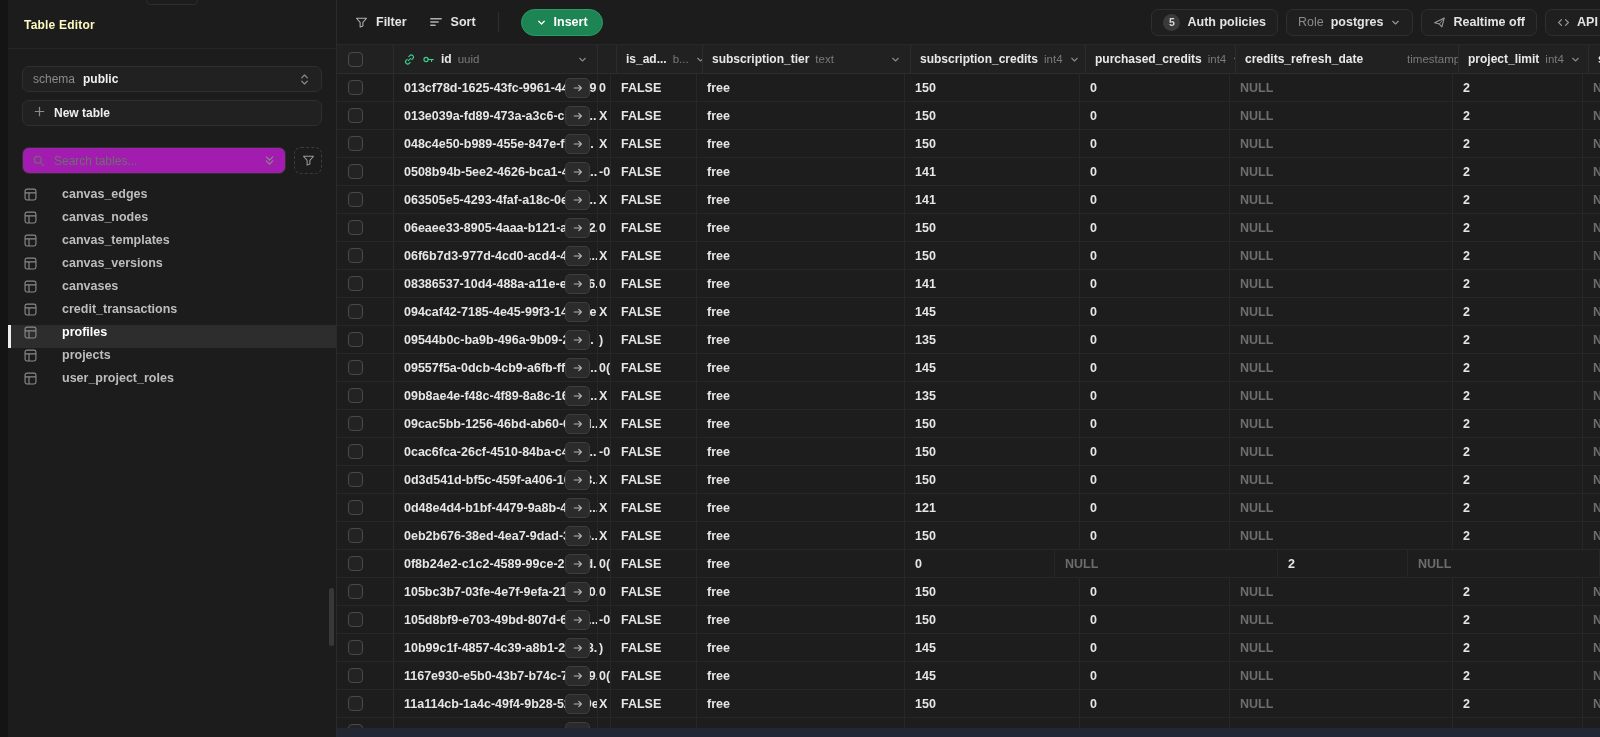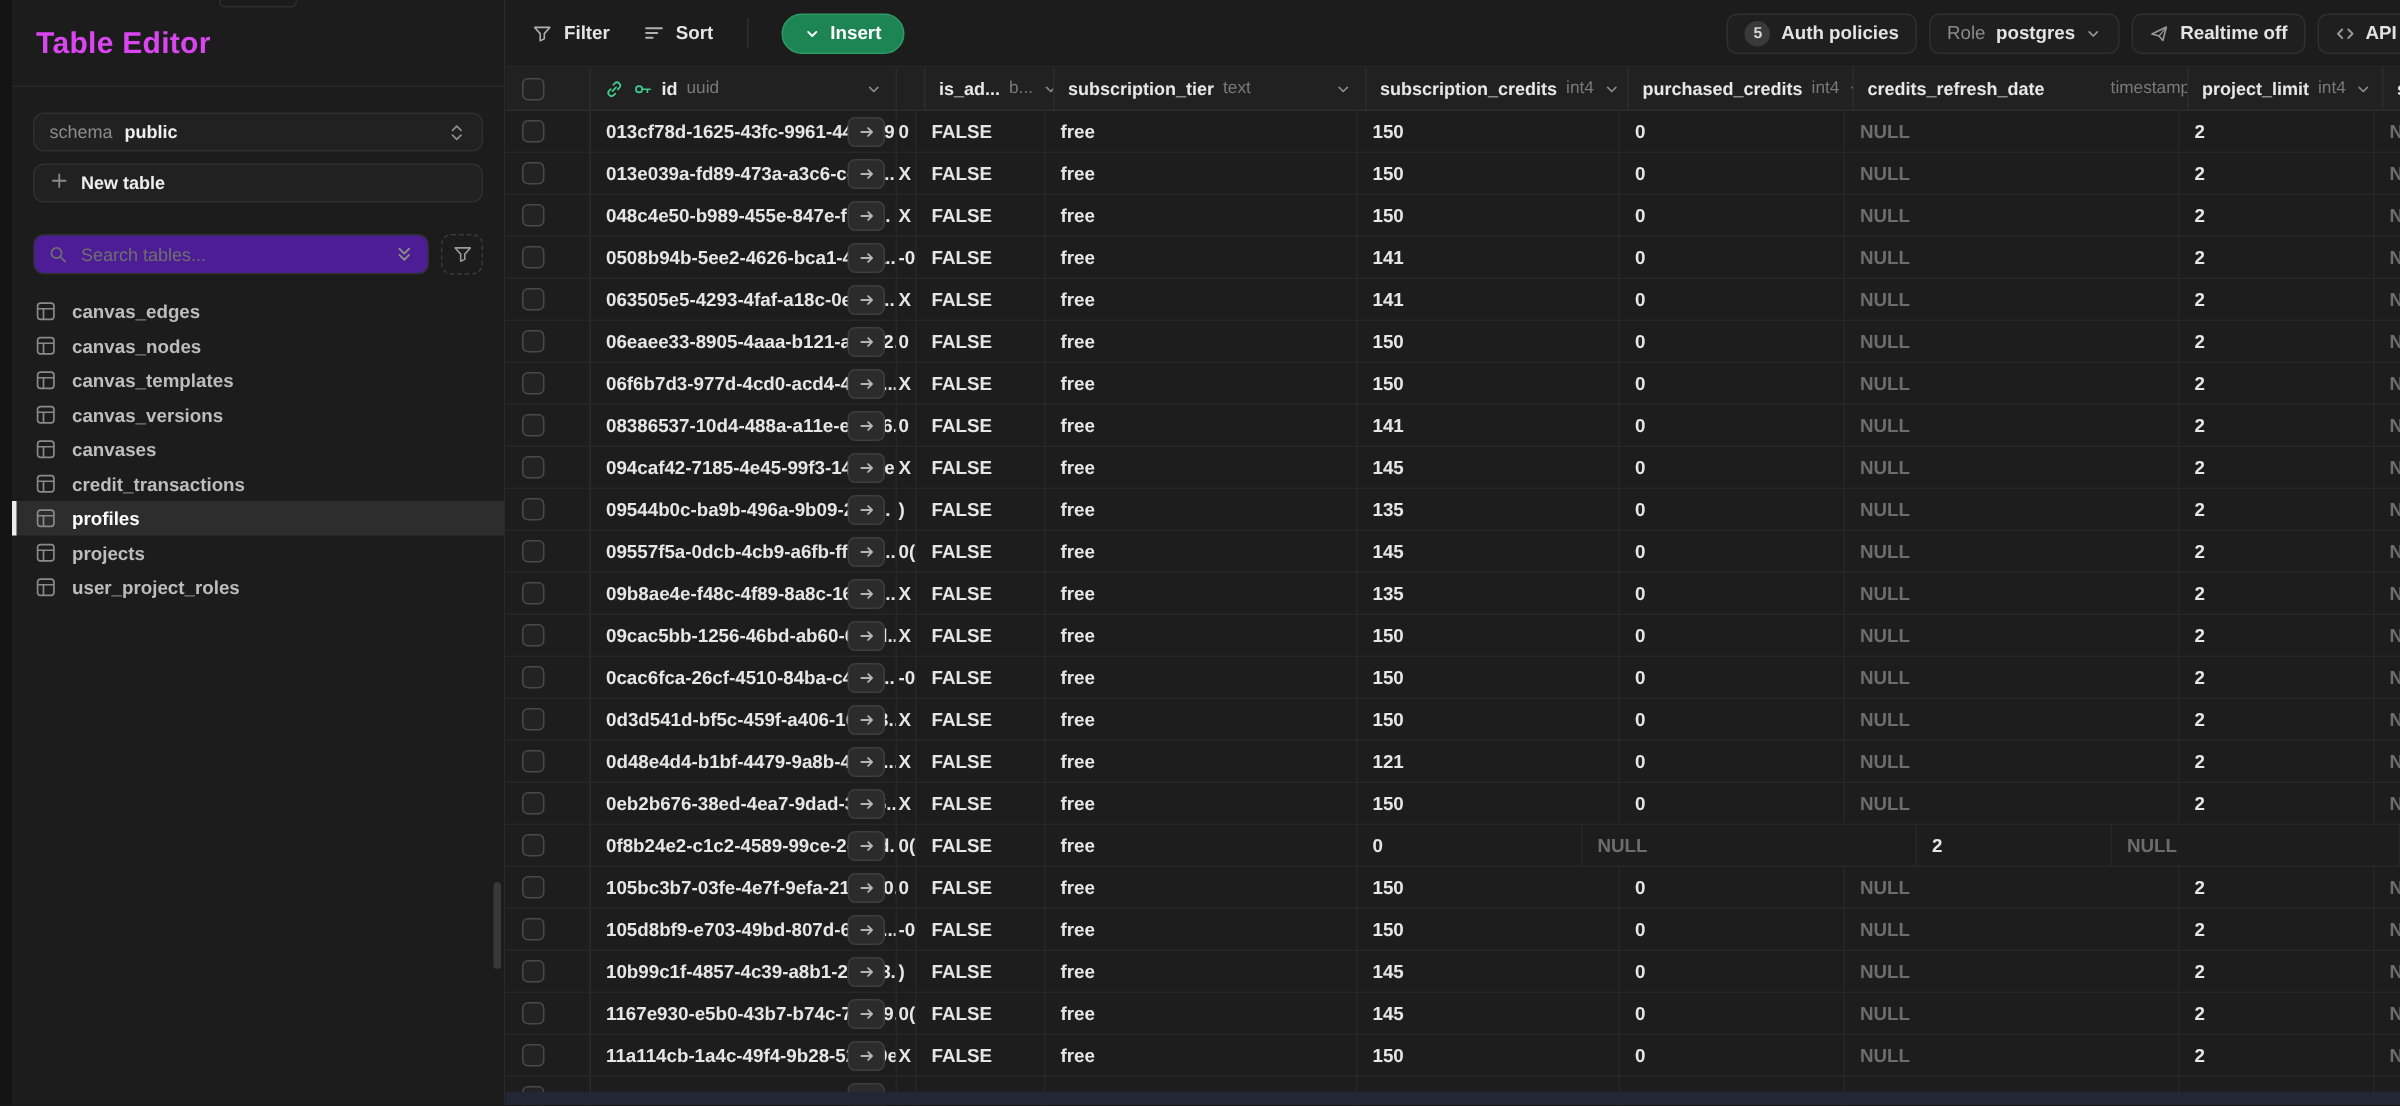--- a/index.html
+++ b/index.html
@@ -11,40 +11,40 @@
   }
   .app { display:flex; width:1600px; height:737px; position:relative; }
   .top-artifact { position:absolute; left:146px; top:-3px; width:52px; height:8px;
     border:1px solid #2e2e2e; border-radius:6px; background:#1c1c1c; z-index:5; }
   .rail { width:8px; background:#141414; flex-shrink:0; }
 
   
   .sidebar { width:329px; background:#1c1c1c; border-right:1px solid #2a2a2a;
     display:flex; flex-direction:column; position:relative; flex-shrink:0; }
   .sidebar-header { padding:18px 16px 16px; border-bottom:1px solid #262626; }
-  .sidebar-title { font-size:20px; font-weight:700; letter-spacing:.2px; color:#d946ef; }
+  .sidebar-title { font-size:12px; font-weight:700; letter-spacing:.2px; color:#fef9c3; }
   .sidebar-controls { padding:17px 14px 0; display:flex; flex-direction:column; gap:8px; }
   .select-box, .newtable-btn { height:26px; border:1px solid #2f2f2f; background:#212121;
     border-radius:7px; display:flex; align-items:center; padding:0 10px; gap:8px;
     font-size:12px; cursor:pointer; }
   .select-box .muted-label { color:#8b8b8b; }
   .select-box .value { color:#f0f0f0; font-weight:700; }
   .select-box .right { margin-left:auto; color:#8b8b8b; display:flex; }
   .newtable-btn { color:#eee; font-weight:700; }
   .newtable-btn .icn { color:#8b8b8b; }
   .search-row { display:flex; gap:8px; margin-top:13px; }
-  .search-box { flex:1; height:27px; border:1px solid #2f2f2f; background:#4c1d95;
+  .search-box { flex:1; height:27px; border:1px solid #2f2f2f; background:#a21caf;
     border-radius:7px; display:flex; align-items:center; padding:0 9px; gap:7px; color:#6f6f6f; }
   .search-box input { flex:1; background:transparent; border:none; outline:none;
     color:#d5d5d5; font-size:12px; font-family:"Liberation Sans",sans-serif; min-width:0; }
   .search-box input::placeholder { color:#6f6f6f; }
   .filter-btn-sq { width:28px; height:27px; border:1px dashed #3d3d3d; border-radius:7px;
     display:flex; align-items:center; justify-content:center; color:#9a9a9a; cursor:pointer; flex-shrink:0; }
   .table-list { margin-top:13px; }
-  .side-item { height:23px; display:flex; align-items:center; gap:10px; padding-left:15px;
+  .side-item { height:23px; display:flex; gap:24px; padding-left:15px;
     font-size:12.5px; font-weight:600; color:#bdbdbd; position:relative; cursor:pointer; }
   .side-item .icn { color:#8a8a8a; display:flex; }
   .side-item.selected { background:#2d2d2d; color:#ffffff; font-weight:700; }
   .side-item.selected::before { content:''; position:absolute; left:0; top:0; bottom:0;
     width:3px; background:#ededed; }
   .side-item .lock { color:#bb8a2d; margin-left:2px; }
   .side-scroll-thumb { position:absolute; right:2px; top:588px; width:5px; height:58px;
     border-radius:3px; background:#383838; }
 
   

